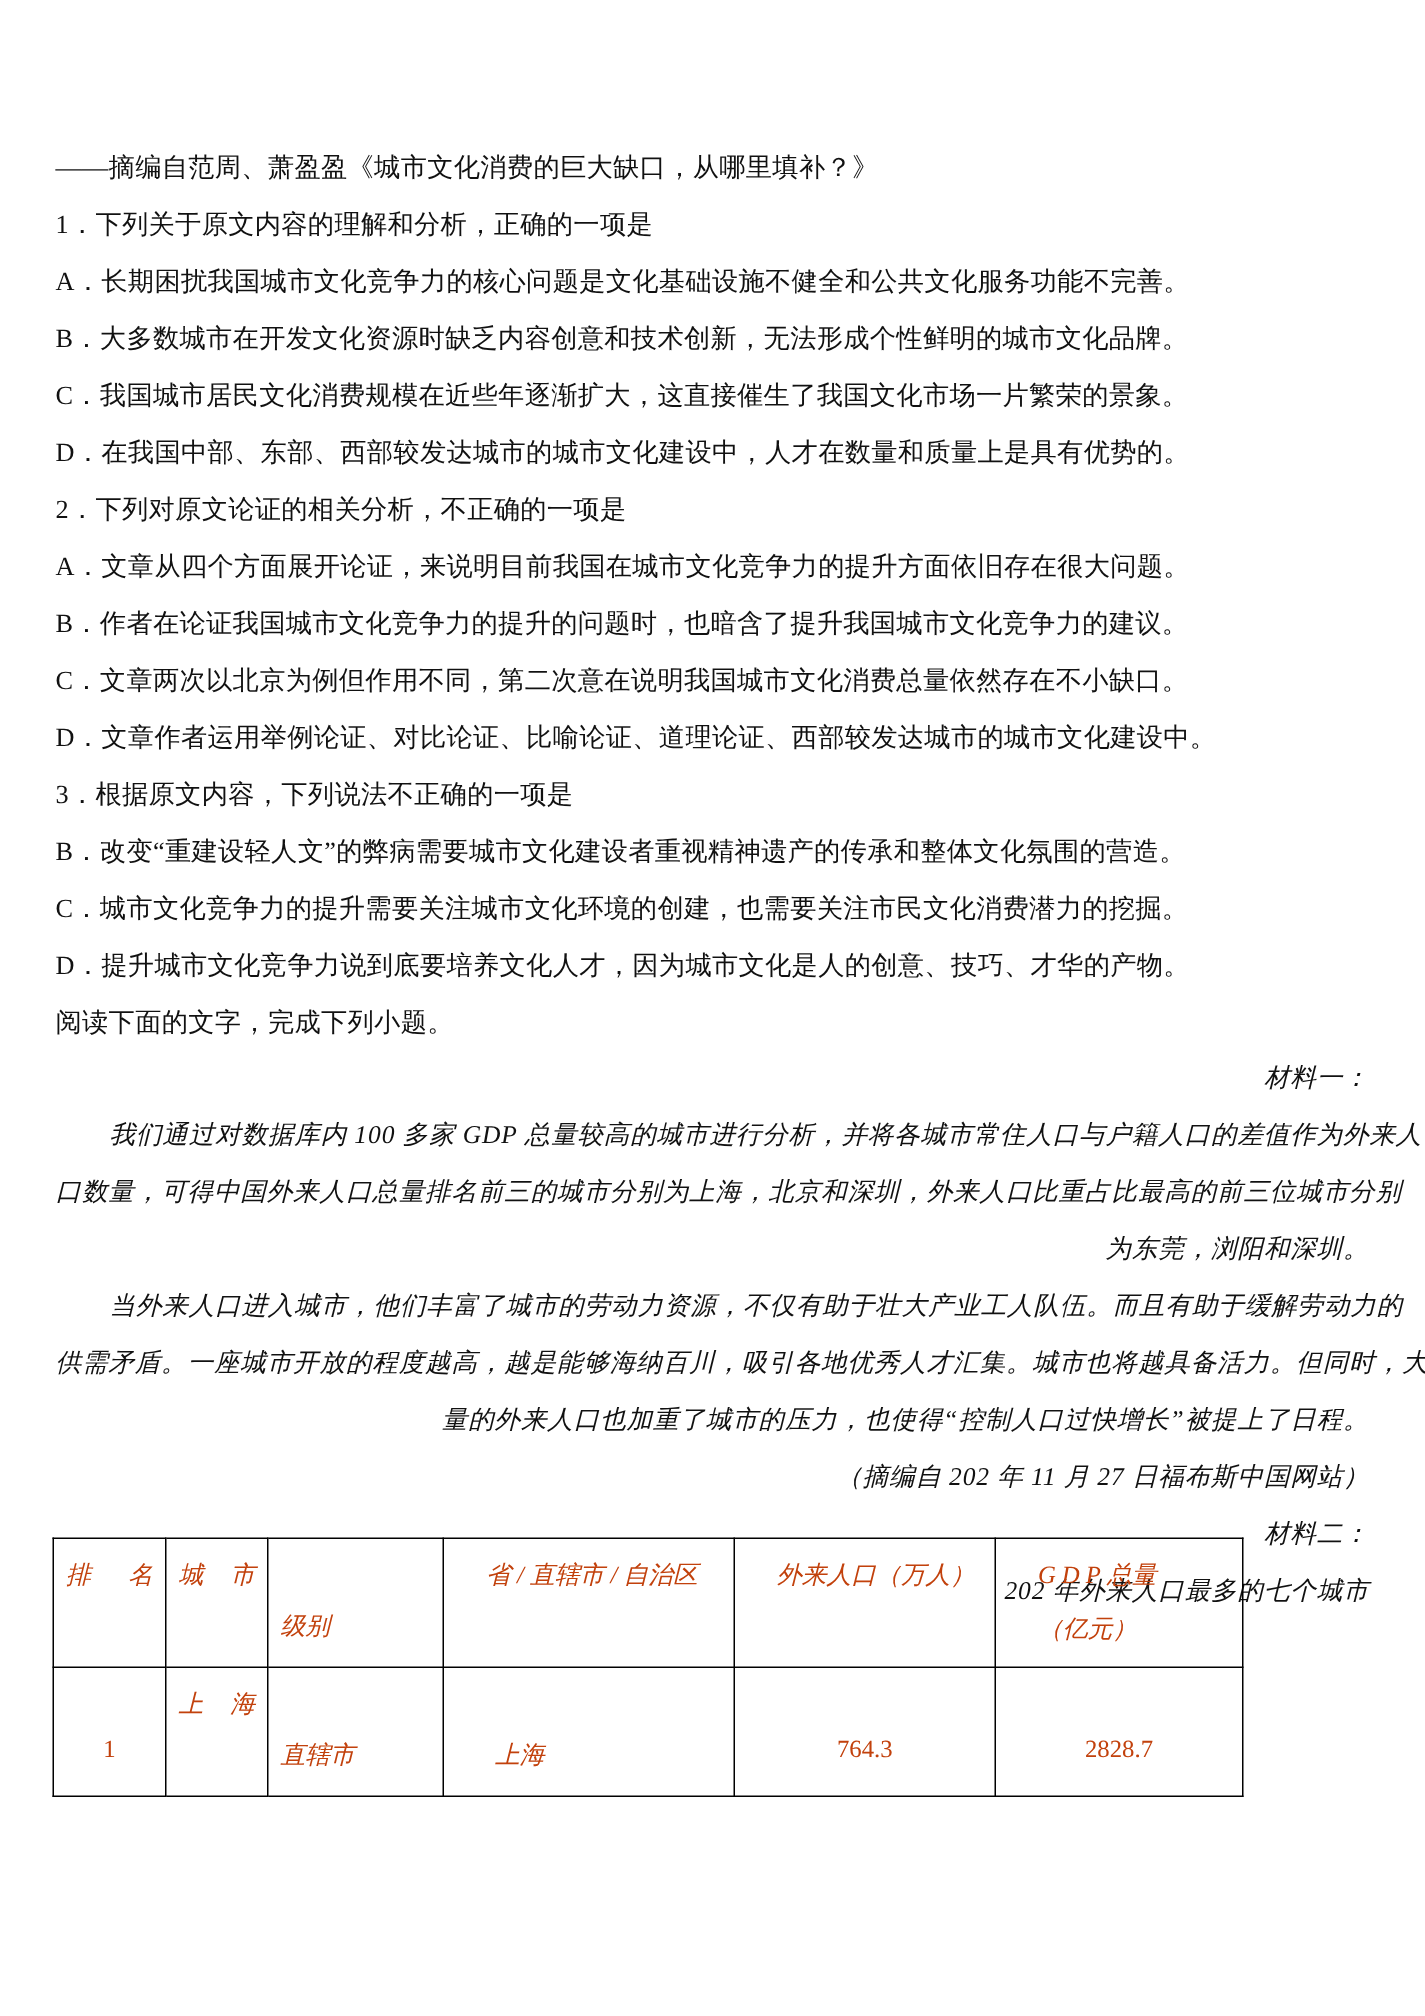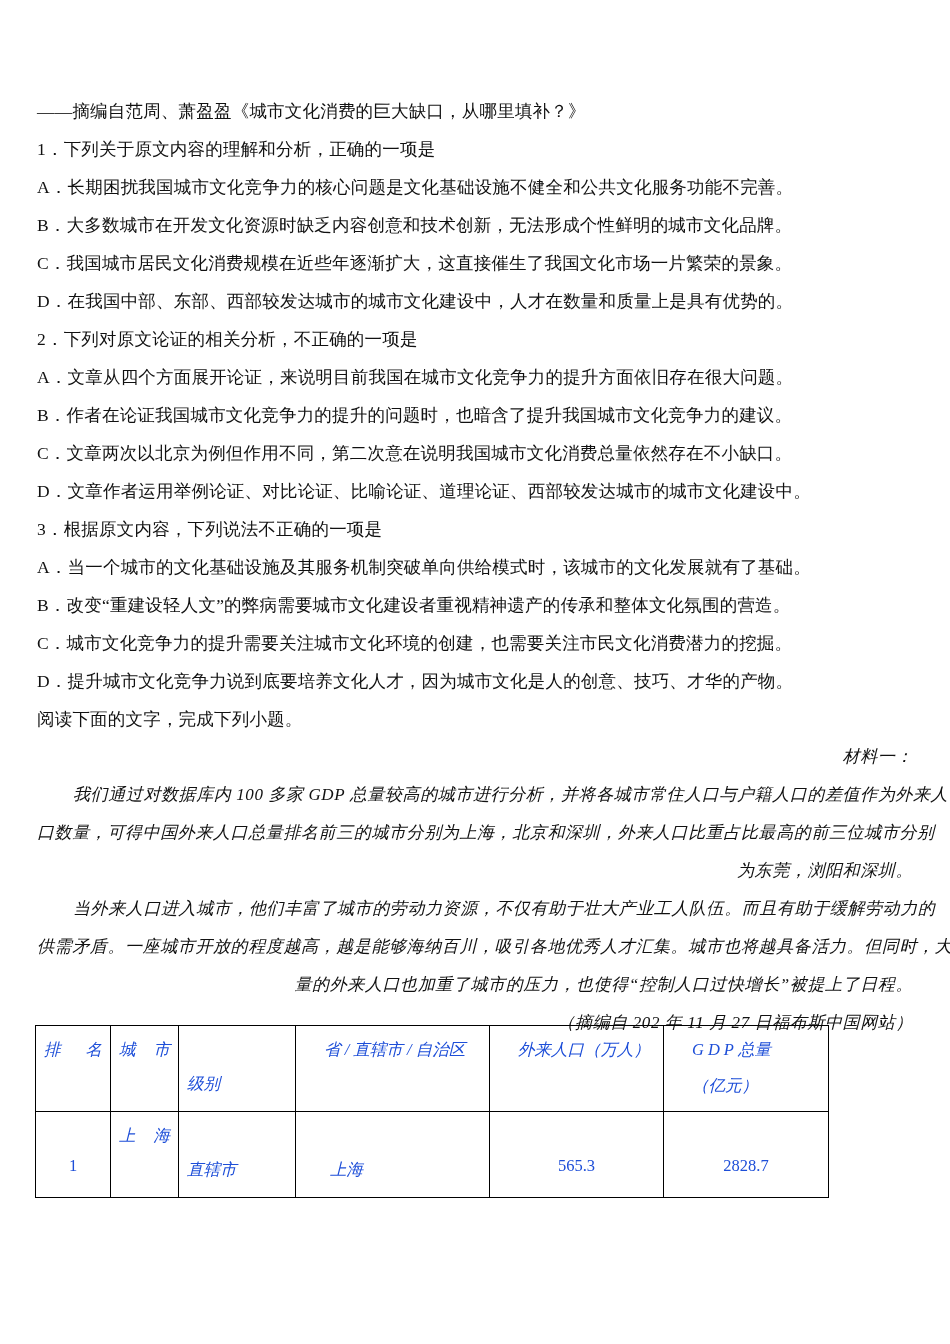--- a/index.html
+++ b/index.html
@@ -76,21 +76,21 @@
     font-style: italic;
     font-size: 16.5px;
   }
   table.data td {
     border: 1.6px solid #000;
     vertical-align: top;
     padding: 6px 8px 0 8px;
     height: 86px;
     box-sizing: border-box;
     line-height: 36px;
-    color: #1d4ed8;
+    color: #c2410c;
   }
   td.c-rank   { width: 75px; }
   td.c-city   { width: 68px; }
   td.c-level  { width: 117px; }
   td.c-prov   { width: 194px; }
   td.c-pop    { width: 174px; }
   td.c-gdp    { width: 165px; }
 
   
   .spread {
@@ -137,38 +137,41 @@
     <div class="qline">C．我国城市居民文化消费规模在近些年逐渐扩大，这直接催生了我国文化市场一片繁荣的景象。</div>
     <div class="qline">D．在我国中部、东部、西部较发达城市的城市文化建设中，人才在数量和质量上是具有优势的。</div>
 
     <div class="qline">2．下列对原文论证的相关分析，不正确的一项是</div>
     <div class="qline">A．文章从四个方面展开论证，来说明目前我国在城市文化竞争力的提升方面依旧存在很大问题。</div>
     <div class="qline">B．作者在论证我国城市文化竞争力的提升的问题时，也暗含了提升我国城市文化竞争力的建议。</div>
     <div class="qline">C．文章两次以北京为例但作用不同，第二次意在说明我国城市文化消费总量依然存在不小缺口。</div>
     <div class="qline">D．文章作者运用举例论证、对比论证、比喻论证、道理论证、西部较发达城市的城市文化建设中。</div>
 
     <div class="qline">3．根据原文内容，下列说法不正确的一项是</div>
-    <div class="qline">A．当一个城市的文化基础设施及其服务机制突破单向供给模式时，该城市的文化发展就有了基础。</div>
     <div class="qline">B．改变“重建设轻人文”的弊病需要城市文化建设者重视精神遗产的传承和整体文化氛围的营造。</div>
     <div class="qline">C．城市文化竞争力的提升需要关注城市文化环境的创建，也需要关注市民文化消费潜力的挖掘。</div>
     <div class="qline">D．提升城市文化竞争力说到底要培养文化人才，因为城市文化是人的创意、技巧、才华的产物。</div>
 
     <div class="qline">阅读下面的文字，完成下列小题。</div>
 
     <div class="kai">
       <div class="kai-line indent2">材料一：</div>
       <div class="kai-line indent2">我们通过对数据库内 100 多家 GDP 总量较高的城市进行分析，并将各城市常住人口与户籍人口的差值作为外来人</div>
       <div class="kai-line">口数量，可得中国外来人口总量排名前三的城市分别为上海，北京和深圳，外来人口比重占比最高的前三位城市分别</div>
       <div class="kai-line">为东莞，浏阳和深圳。</div>
       <div class="kai-line indent2">当外来人口进入城市，他们丰富了城市的劳动力资源，不仅有助于壮大产业工人队伍。而且有助于缓解劳动力的</div>
       <div class="kai-line">供需矛盾。一座城市开放的程度越高，越是能够海纳百川，吸引各地优秀人才汇集。城市也将越具备活力。但同时，大</div>
       <div class="kai-line">量的外来人口也加重了城市的压力，也使得“控制人口过快增长”被提上了日程。</div>
       <div class="kai-line">（摘编自 202 年 11 月 27 日福布斯中国网站）</div>
     </div>
 
+    <div class="kai">
+      <div class="kai-line indent2">材料二：</div>
+      <div class="kai-line indent2">202 年外来人口最多的七个城市</div>
+    </div>
 
   </div>
 
   <div class="tbl-wrap">
     <table class="data">
       <tbody>
         <tr>
           <td class="c-rank">
             <span class="spread">排名</span>
           </td>
@@ -195,21 +198,21 @@
           <td class="c-city">
             <span class="cell-city">上海</span>
           </td>
           <td class="c-level">
             <span class="mid-ctr">直辖市</span>
           </td>
           <td class="c-prov">
             <span class="lft" style="padding-top:34px;">上海</span>
           </td>
           <td class="c-pop">
-            <span class="num-ctr">565.3</span>
+            <span class="num-ctr">764.3</span>
           </td>
           <td class="c-gdp">
             <span class="num-ctr">2828.7</span>
           </td>
         </tr>
       </tbody>
     </table>
   </div>
 
 </div>

